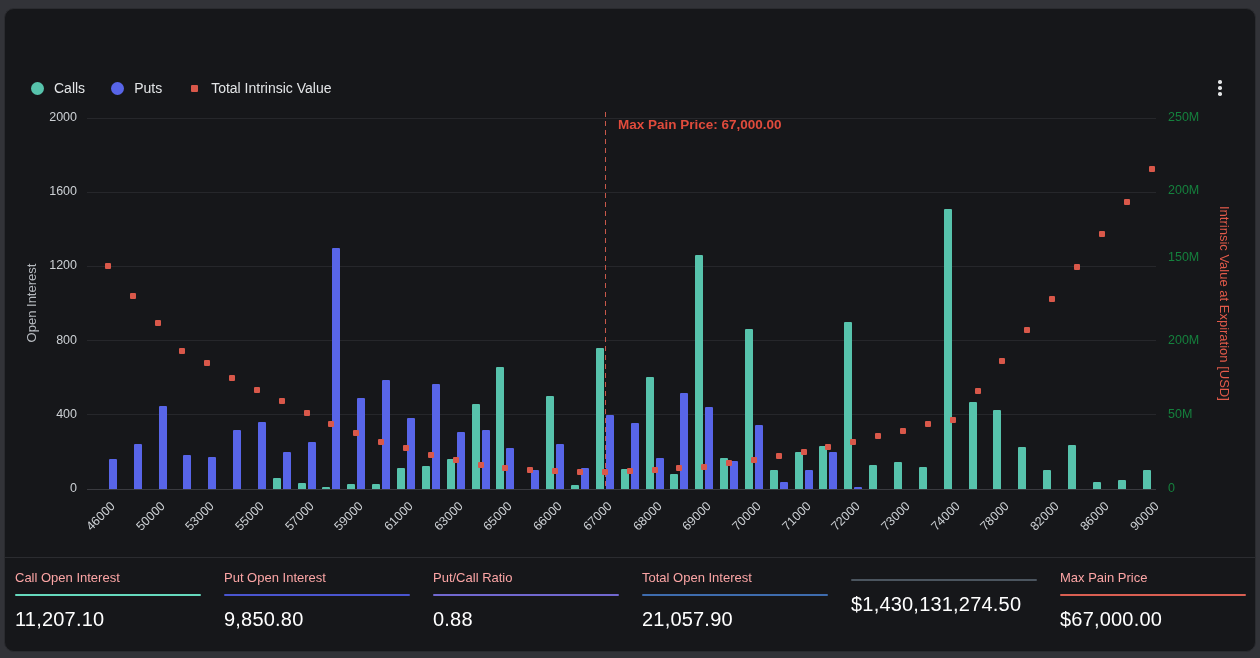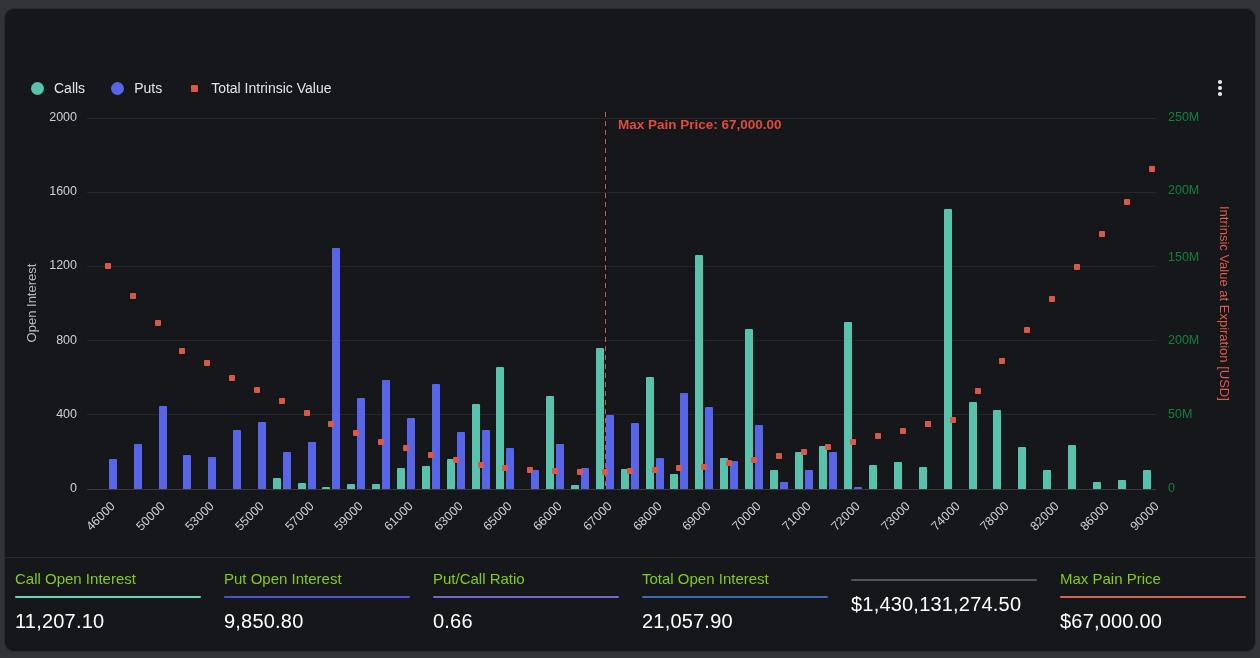--- a/index.html
+++ b/index.html
@@ -44,21 +44,21 @@
   .maxpain-line { position:absolute; width:1px;
     background:repeating-linear-gradient(to bottom,#c8584a 0 5px,transparent 5px 9px); }
   .maxpain-label { position:absolute; color:#e04b3c; font-size:13.5px; font-weight:700; white-space:nowrap; }
   .axis-title-left { position:absolute; color:#b6babf; font-size:13px; white-space:nowrap;
     transform:translate(-50%,-50%) rotate(-90deg); }
   .axis-title-right { position:absolute; color:#e25a4a; font-size:13px;
     writing-mode:vertical-rl; text-align:center; }
   .stats-divider { position:absolute; left:0; top:548px; width:100%; height:1px; background:#2b2c30; }
   .stats-row { position:absolute; left:10px; top:561px; display:flex; }
   .stat-block { width:209px; }
-  .stat-label { color:#84cc16; font-size:15px; }
+  .stat-label { color:#fca5a5; font-size:13px; }
   .stat-underline { width:186px; height:2px; border-radius:1px; margin-top:9px; }
   .stat-value { margin-top:12px; color:#ffffff; font-size:20px; font-weight:500; letter-spacing:.2px; }
 </style>
 </head>
 <body>
 
 <div class="card">
 
 
   <div class="legend-row" id="legend-row">
@@ -247,21 +247,21 @@
         <div class="stat-value">11,207.10</div>
       </div>
       <div class="stat-block">
         <div class="stat-label">Put Open Interest</div>
         <div class="stat-underline" style="background: rgb(74, 85, 207);"></div>
         <div class="stat-value">9,850.80</div>
       </div>
       <div class="stat-block">
         <div class="stat-label">Put/Call Ratio</div>
         <div class="stat-underline" style="background: rgb(113, 104, 207);"></div>
-        <div class="stat-value">0.66</div>
+        <div class="stat-value">0.88</div>
       </div>
       <div class="stat-block">
         <div class="stat-label">Total Open Interest</div>
         <div class="stat-underline" style="background: rgb(62, 108, 174);"></div>
         <div class="stat-value">21,057.90</div>
       </div>
       <div class="stat-block">
         <div class="stat-underline" style="background: rgb(75, 85, 95);"></div>
         <div class="stat-value">$1,430,131,274.50</div>
       </div>

